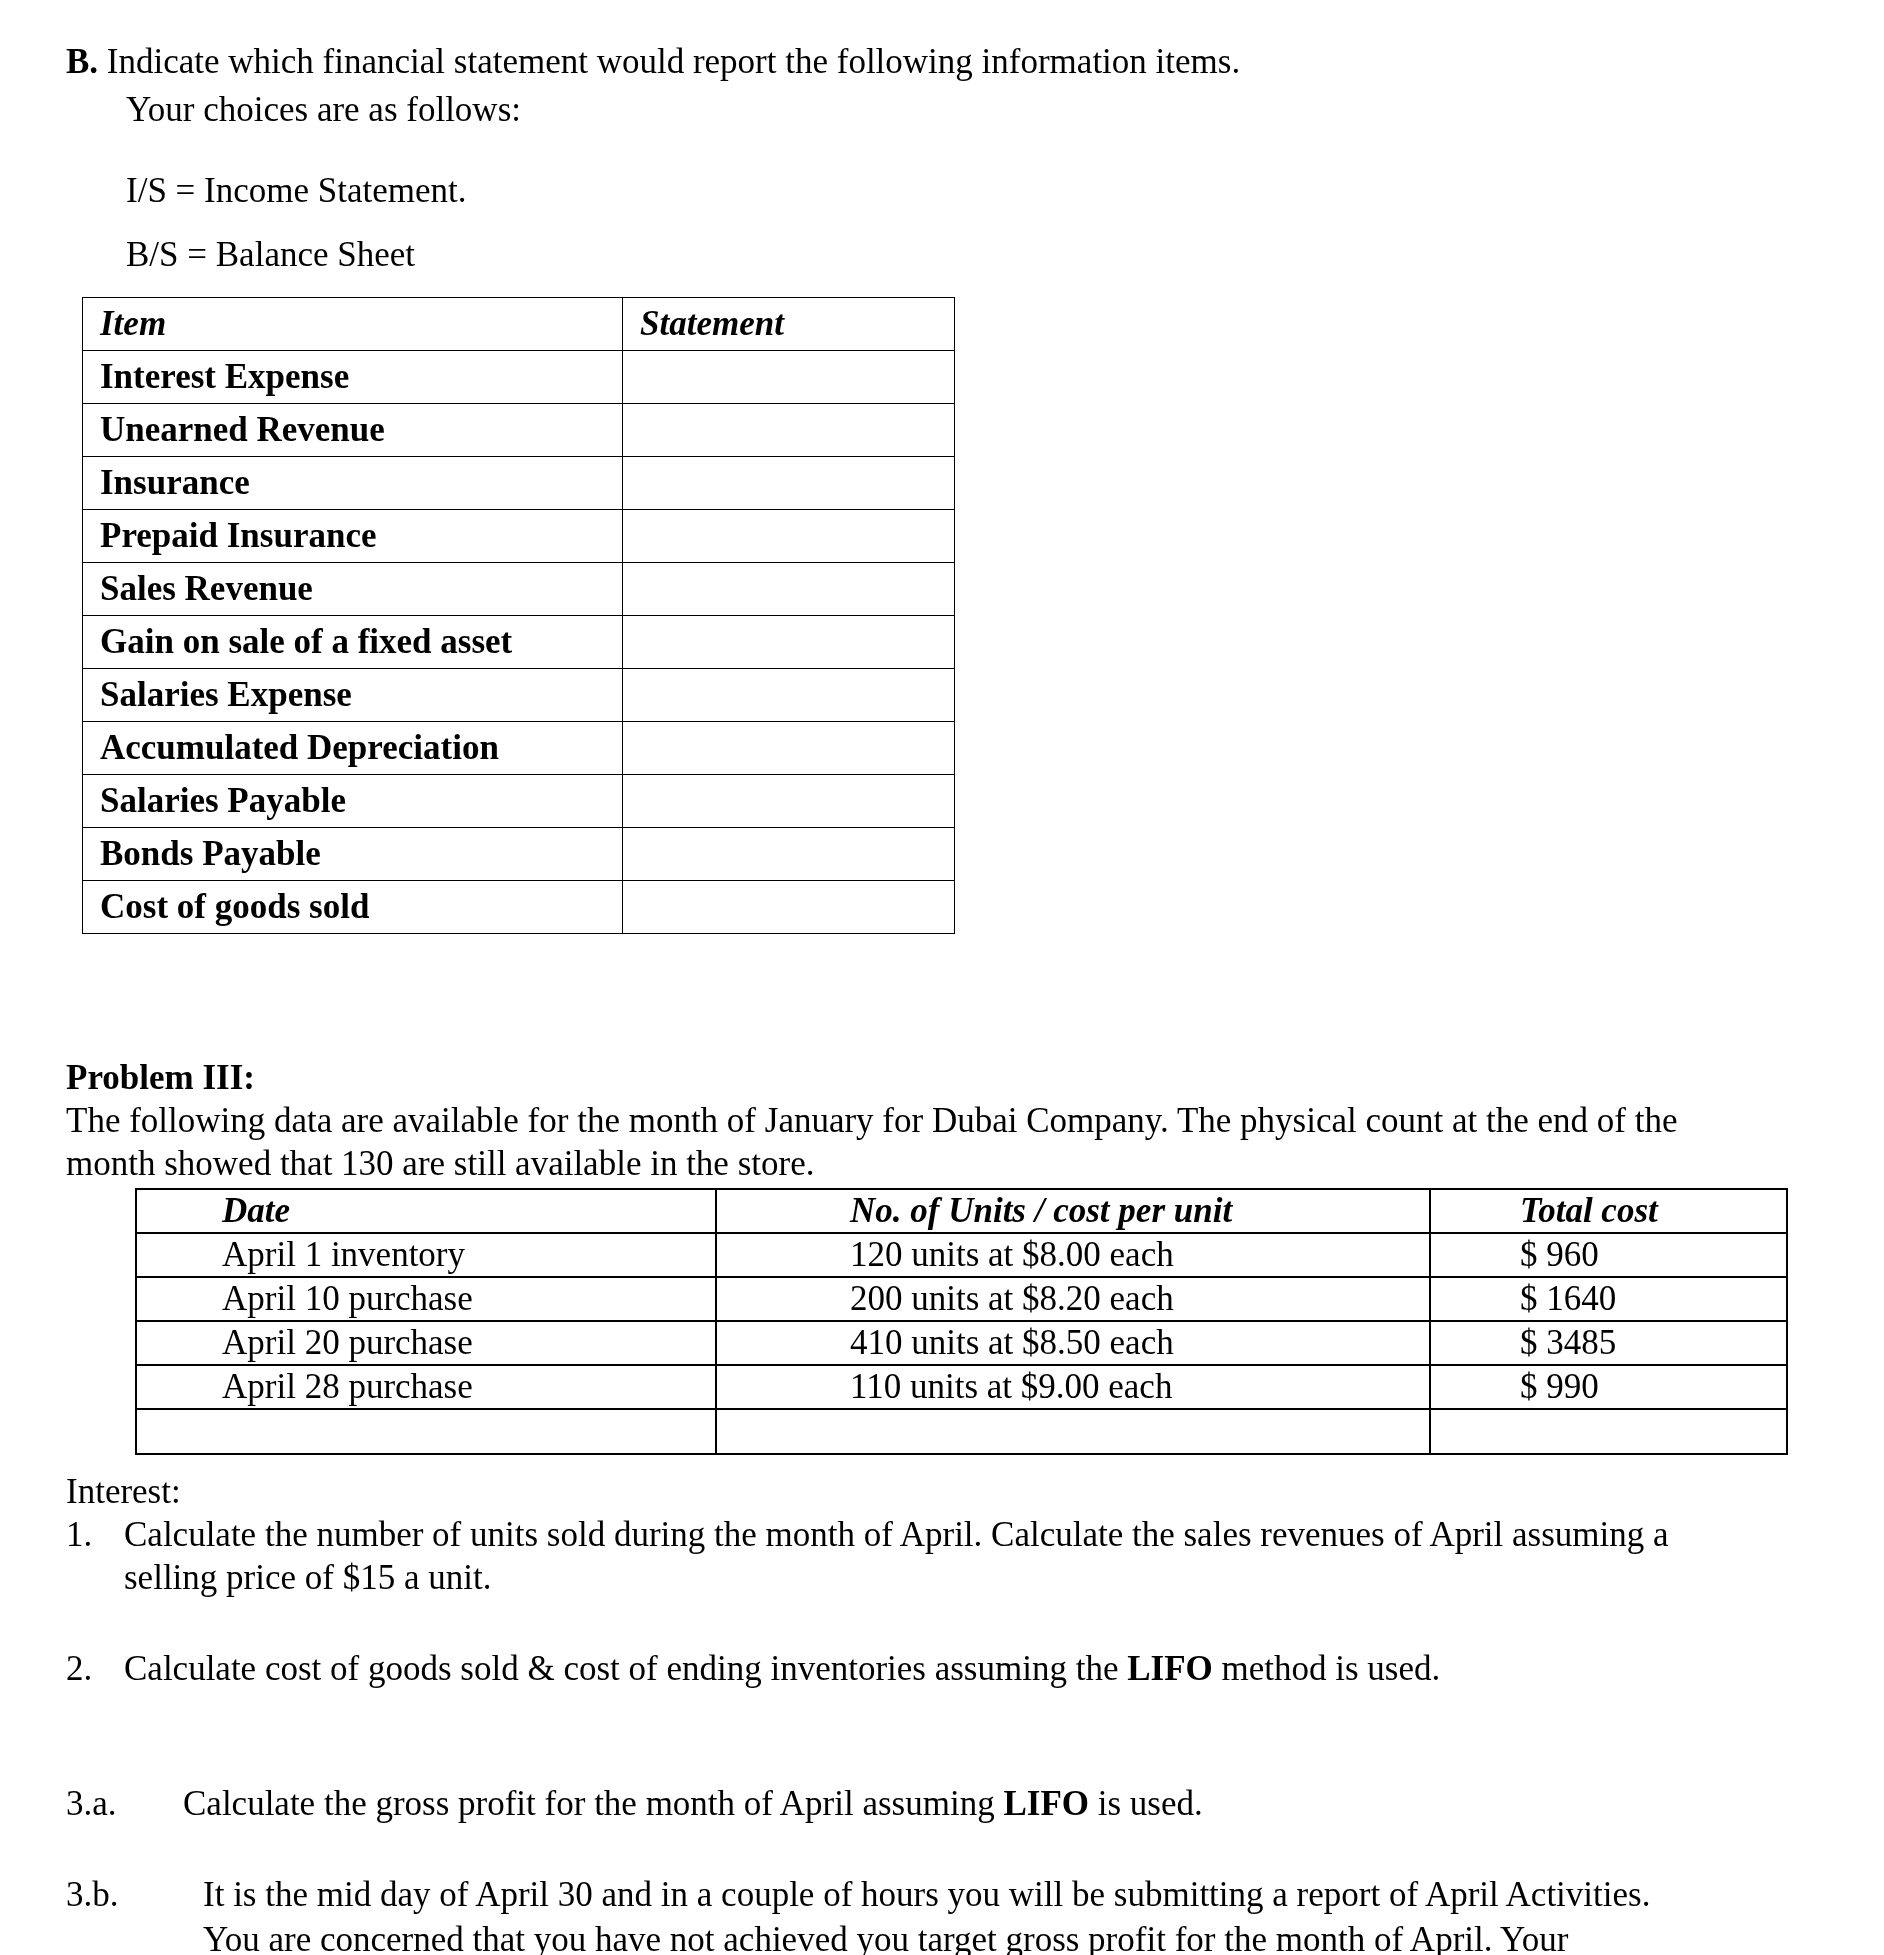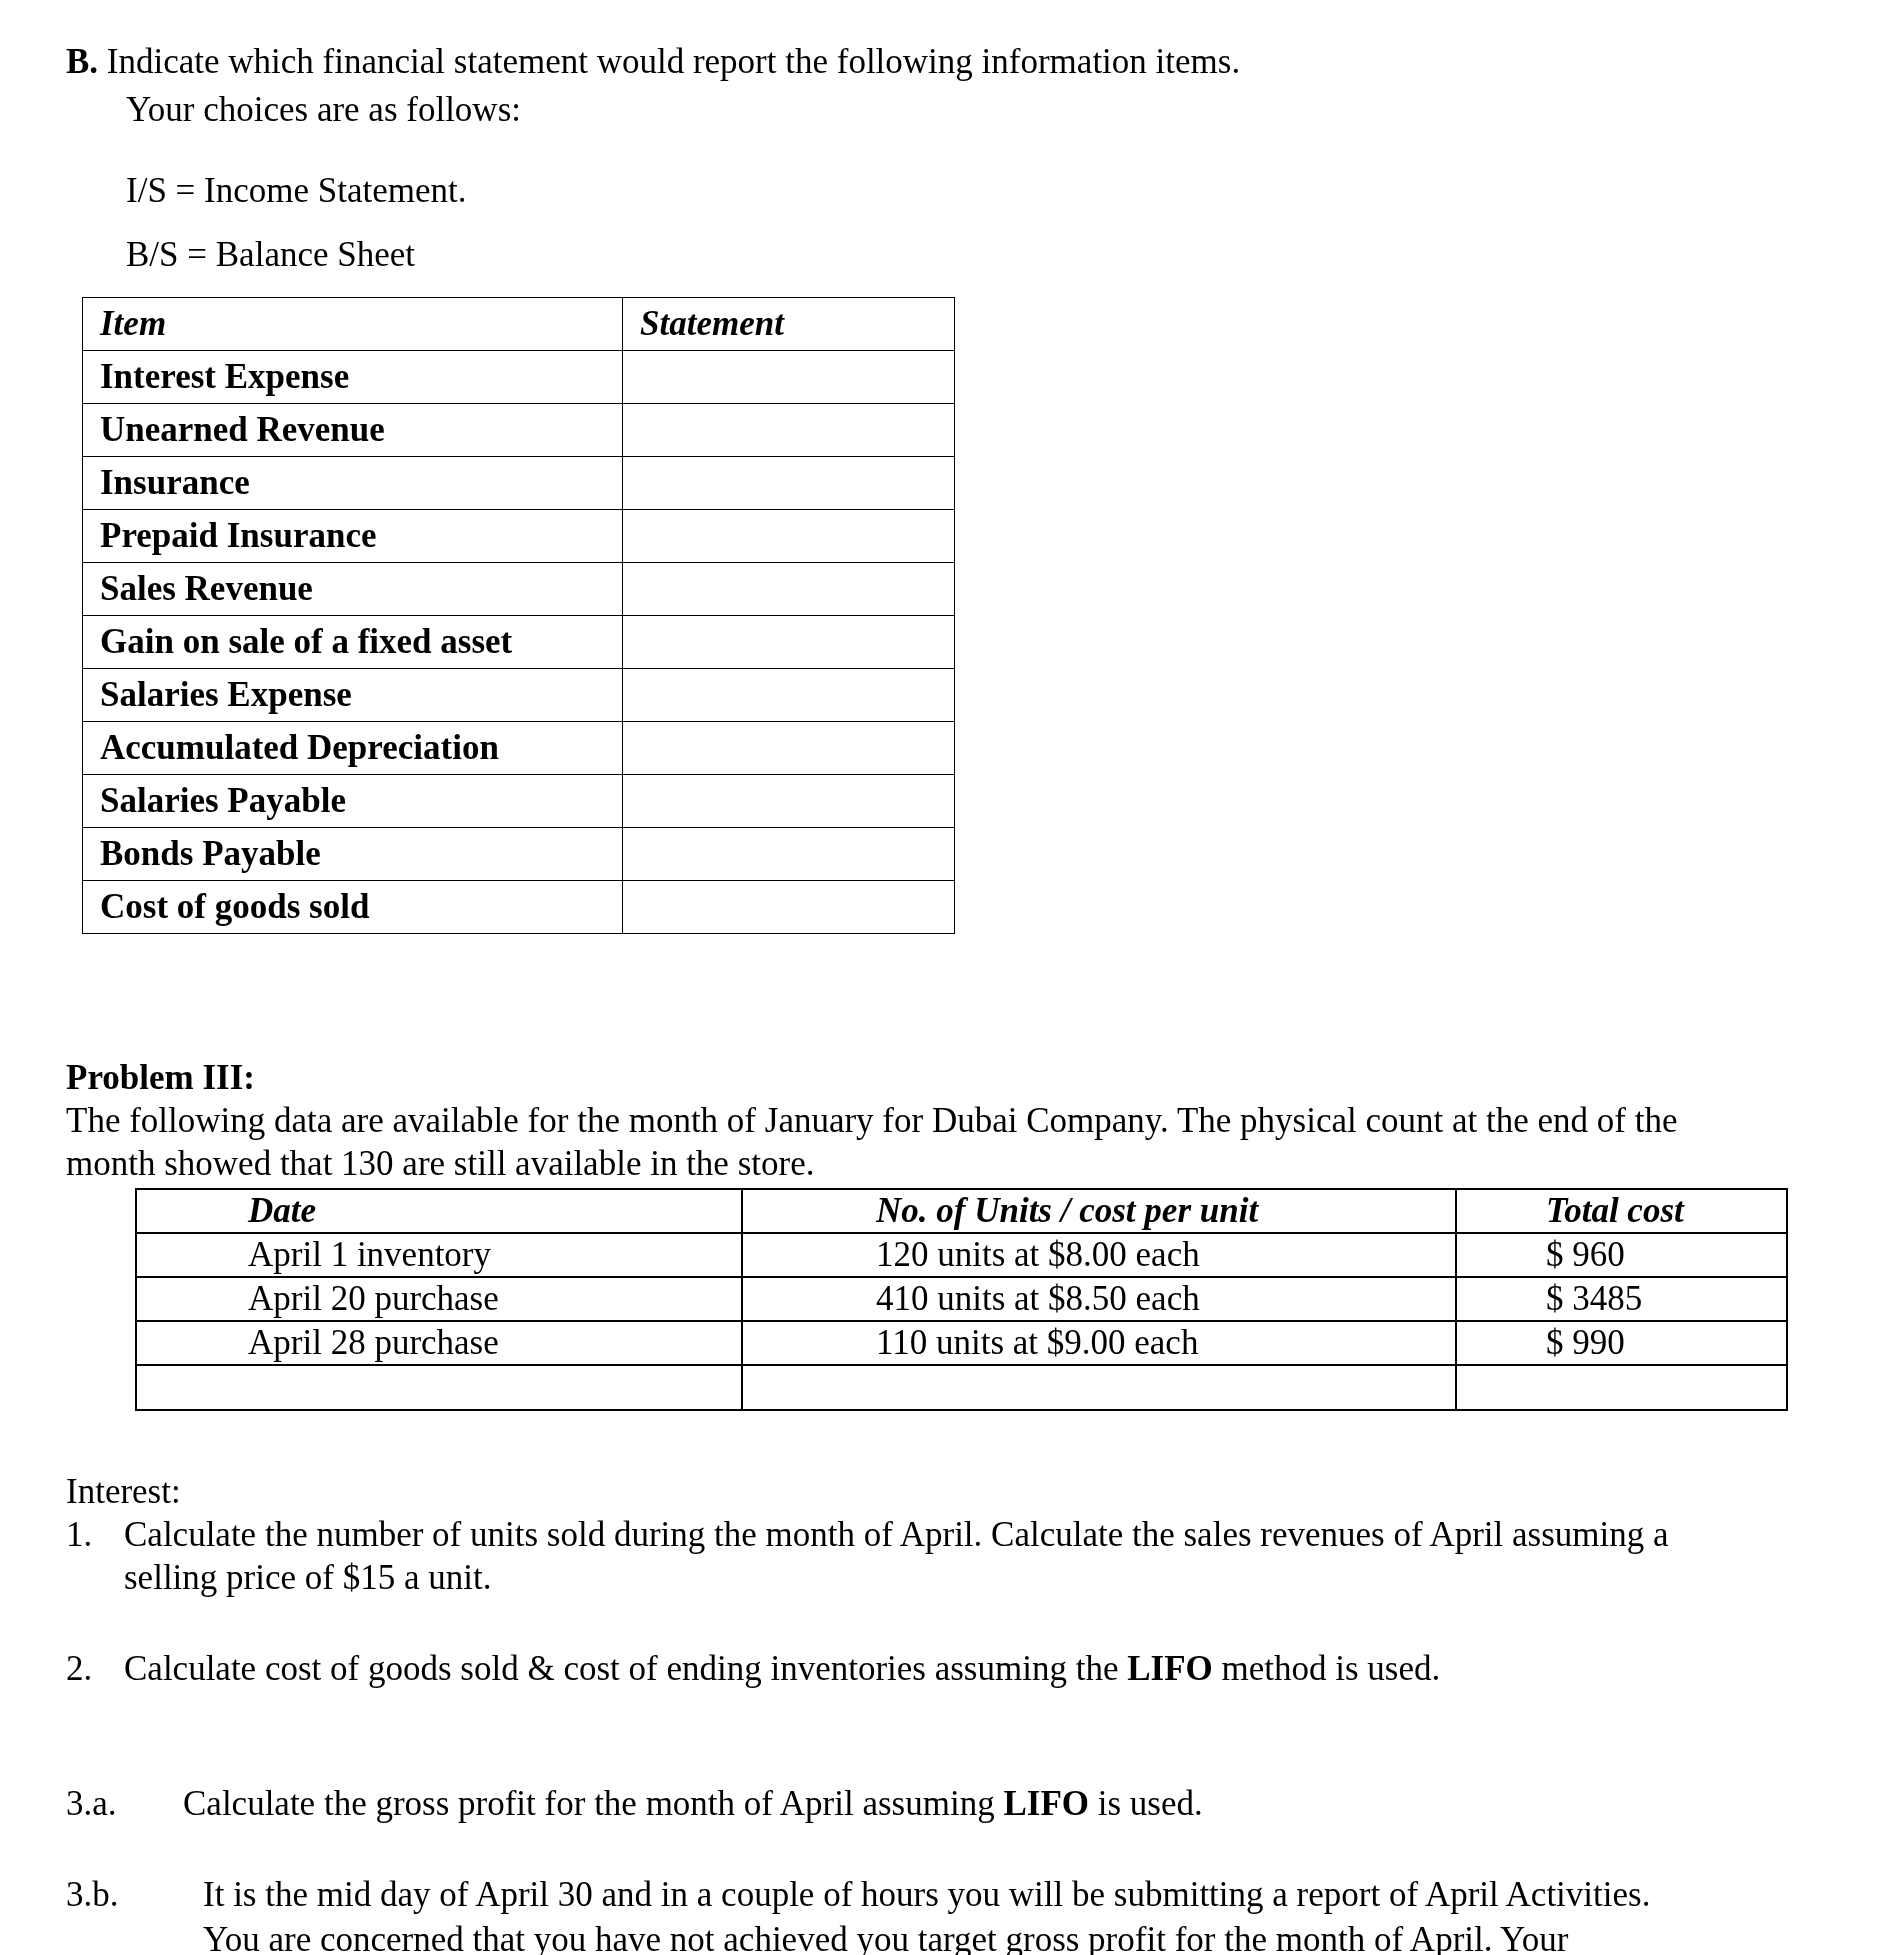--- a/index.html
+++ b/index.html
@@ -22,21 +22,21 @@
 
   
   .tbl2 { position: absolute; left: 135px; top: 1188px; width: 1653px; border-collapse: collapse; }
   .tbl2 td, .tbl2 th {
     border: 2px solid #000; border-top-width: 2.7px; height: 42px; padding: 0;
     font-size: 35px; text-align: left; vertical-align: middle; font-weight: normal;
   }
   .tbl2 th { font-style: italic; font-weight: bold; }
   .tbl2 .c1 { width: 493px; }
   .tbl2 .c2 { width: 579px; }
-  .tbl2 .p1 { padding-left: 111px; }
+  .tbl2 .p1 { padding-left: 85px; }
   .tbl2 .p2 { padding-left: 133px; }
   .tbl2 .p3 { padding-left: 89px; }
   .tbl2 tr.empty td { height: 43px; }
 </style>
 </head>
 <body>
 
 <div class="abs t" style="left:66px; top:44px;">
   <b>B.</b><span> Indicate which financial statement would report the following information items.</span>
 </div>
@@ -111,20 +111,25 @@
       <th class="p3">Total cost</th>
     </tr>
   </thead>
   <tbody>
     <tr>
       <td class="c1 p1">April 1 inventory</td>
       <td class="c2 p2">120 units at $8.00 each</td>
       <td class="p3">$ 960</td>
     </tr>
     <tr>
+      <td class="c1 p1">April 10 purchase</td>
+      <td class="c2 p2">200 units at $8.20 each</td>
+      <td class="p3">$ 1640</td>
+    </tr>
+    <tr>
       <td class="c1 p1">April 20 purchase</td>
       <td class="c2 p2">410 units at $8.50 each</td>
       <td class="p3">$ 3485</td>
     </tr>
     <tr>
       <td class="c1 p1">April 28 purchase</td>
       <td class="c2 p2">110 units at $9.00 each</td>
       <td class="p3">$ 990</td>
     </tr>
     <tr class="empty">

